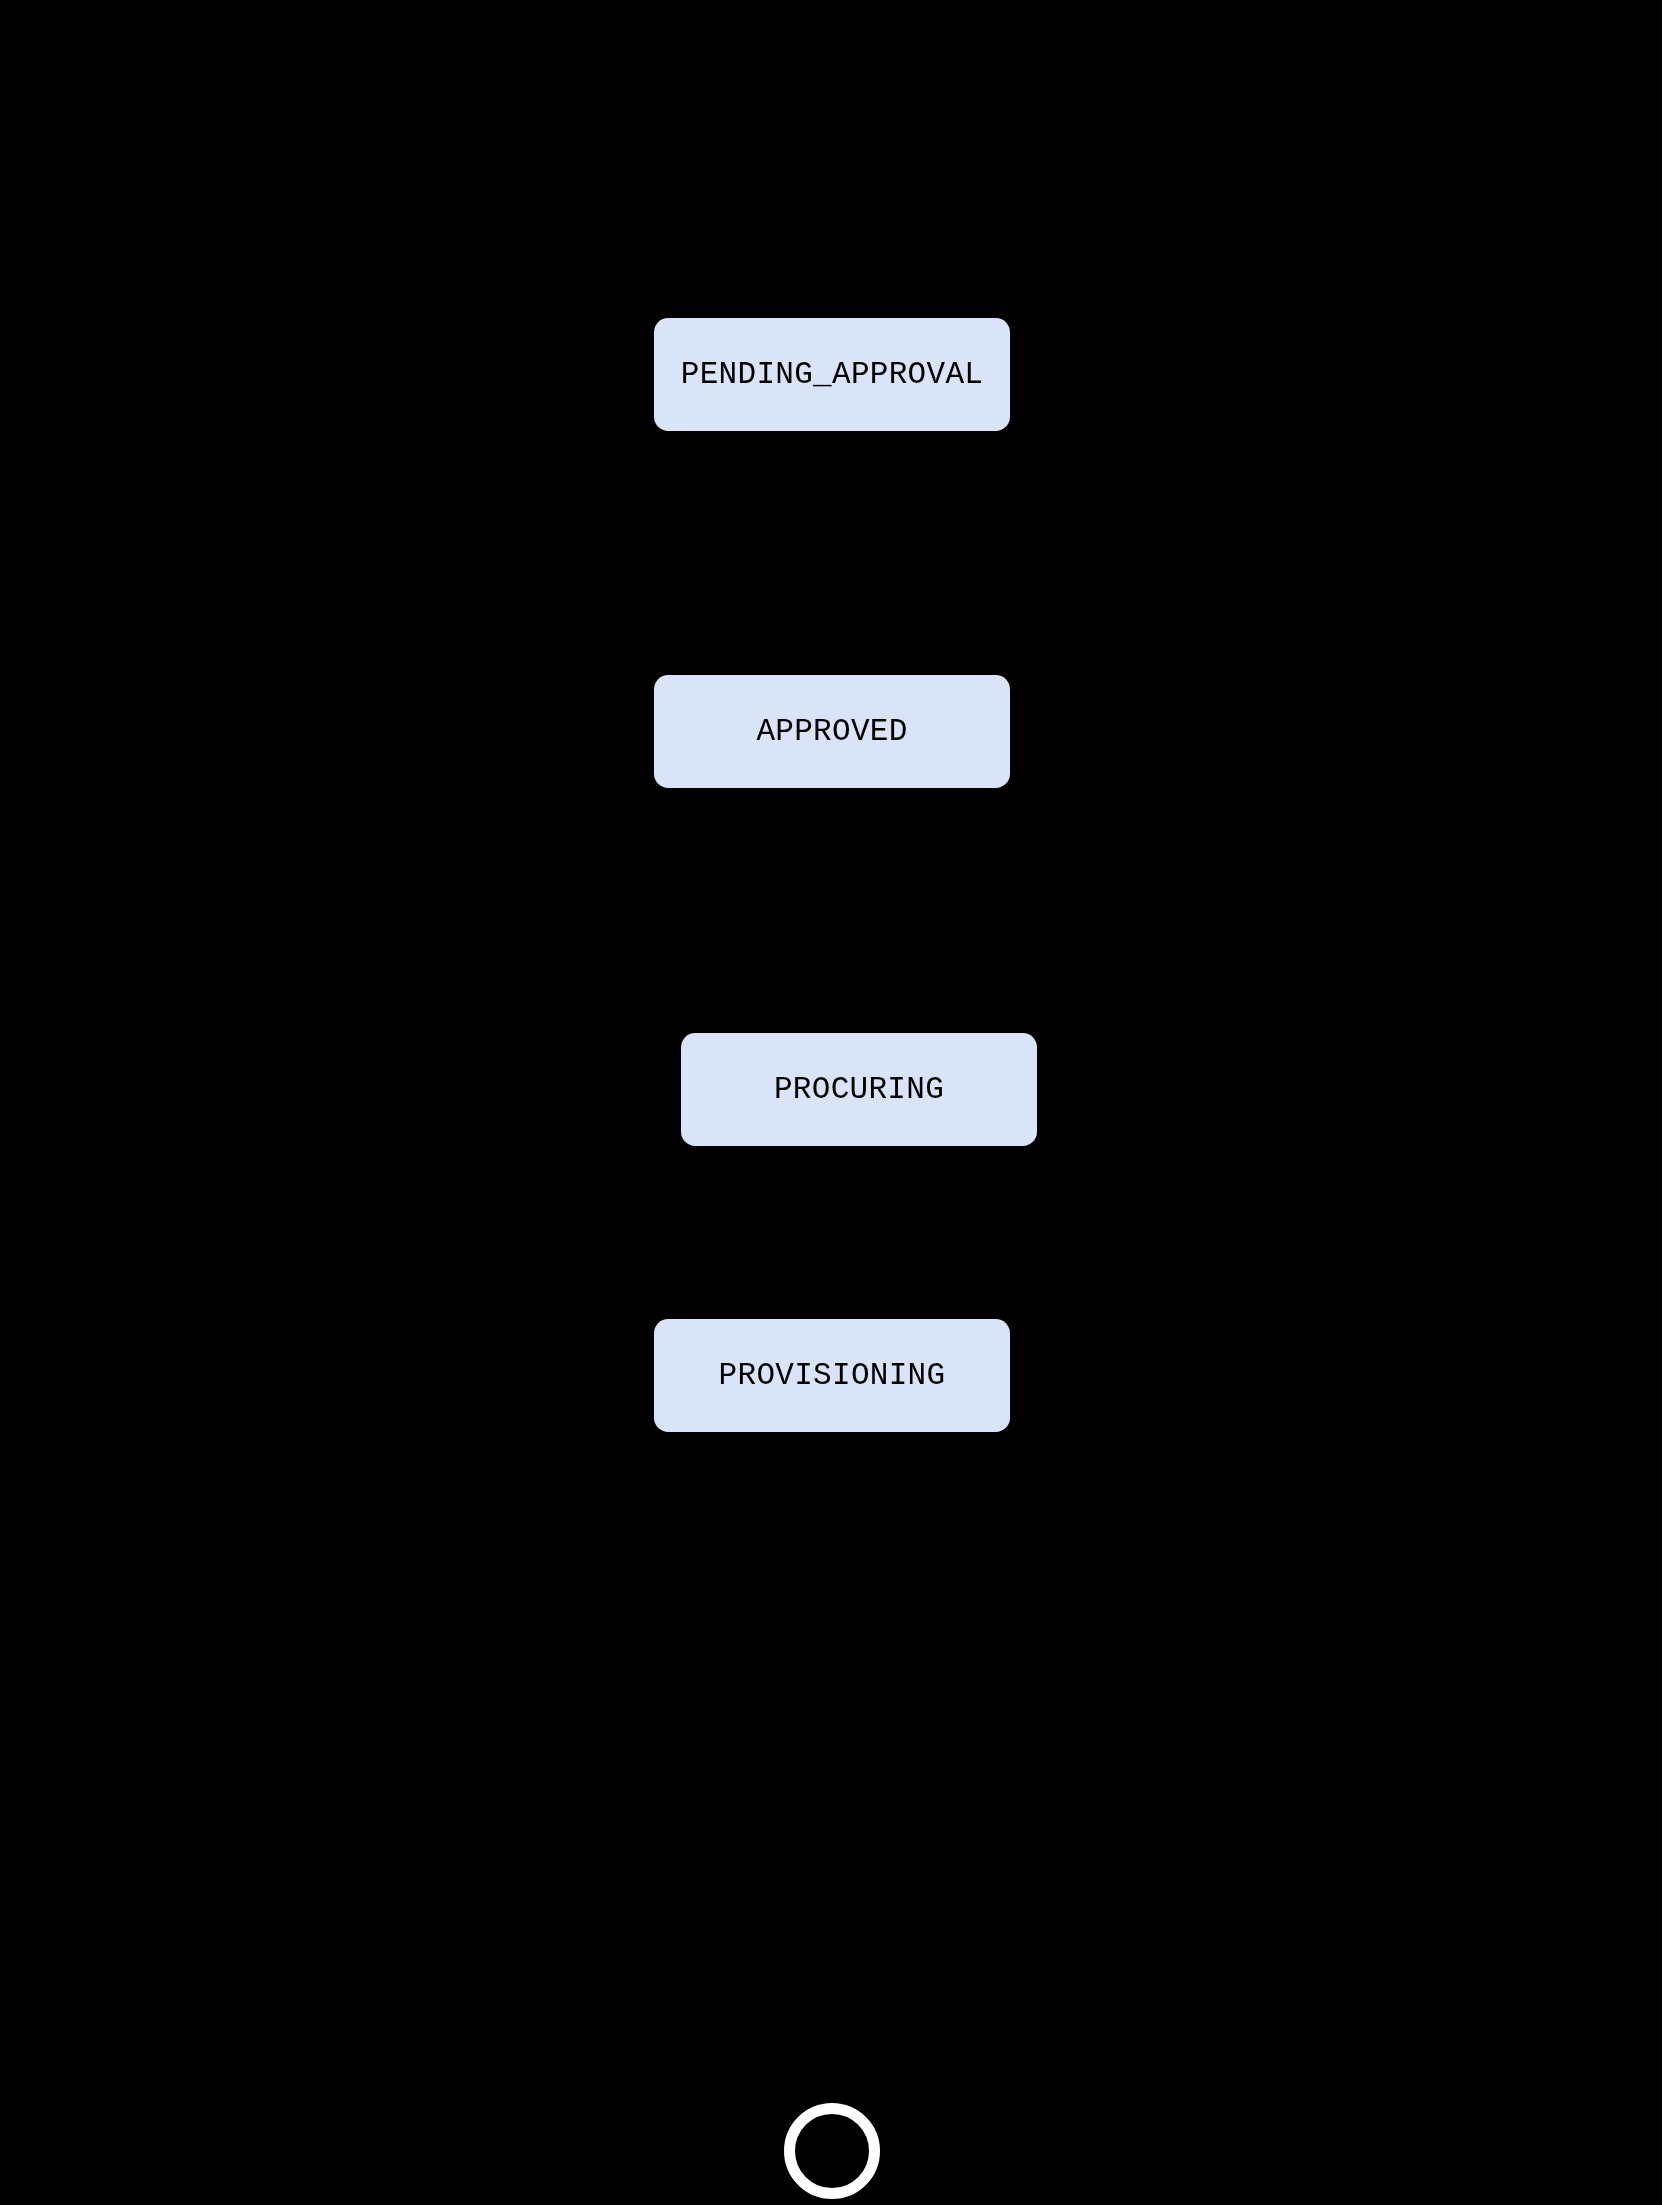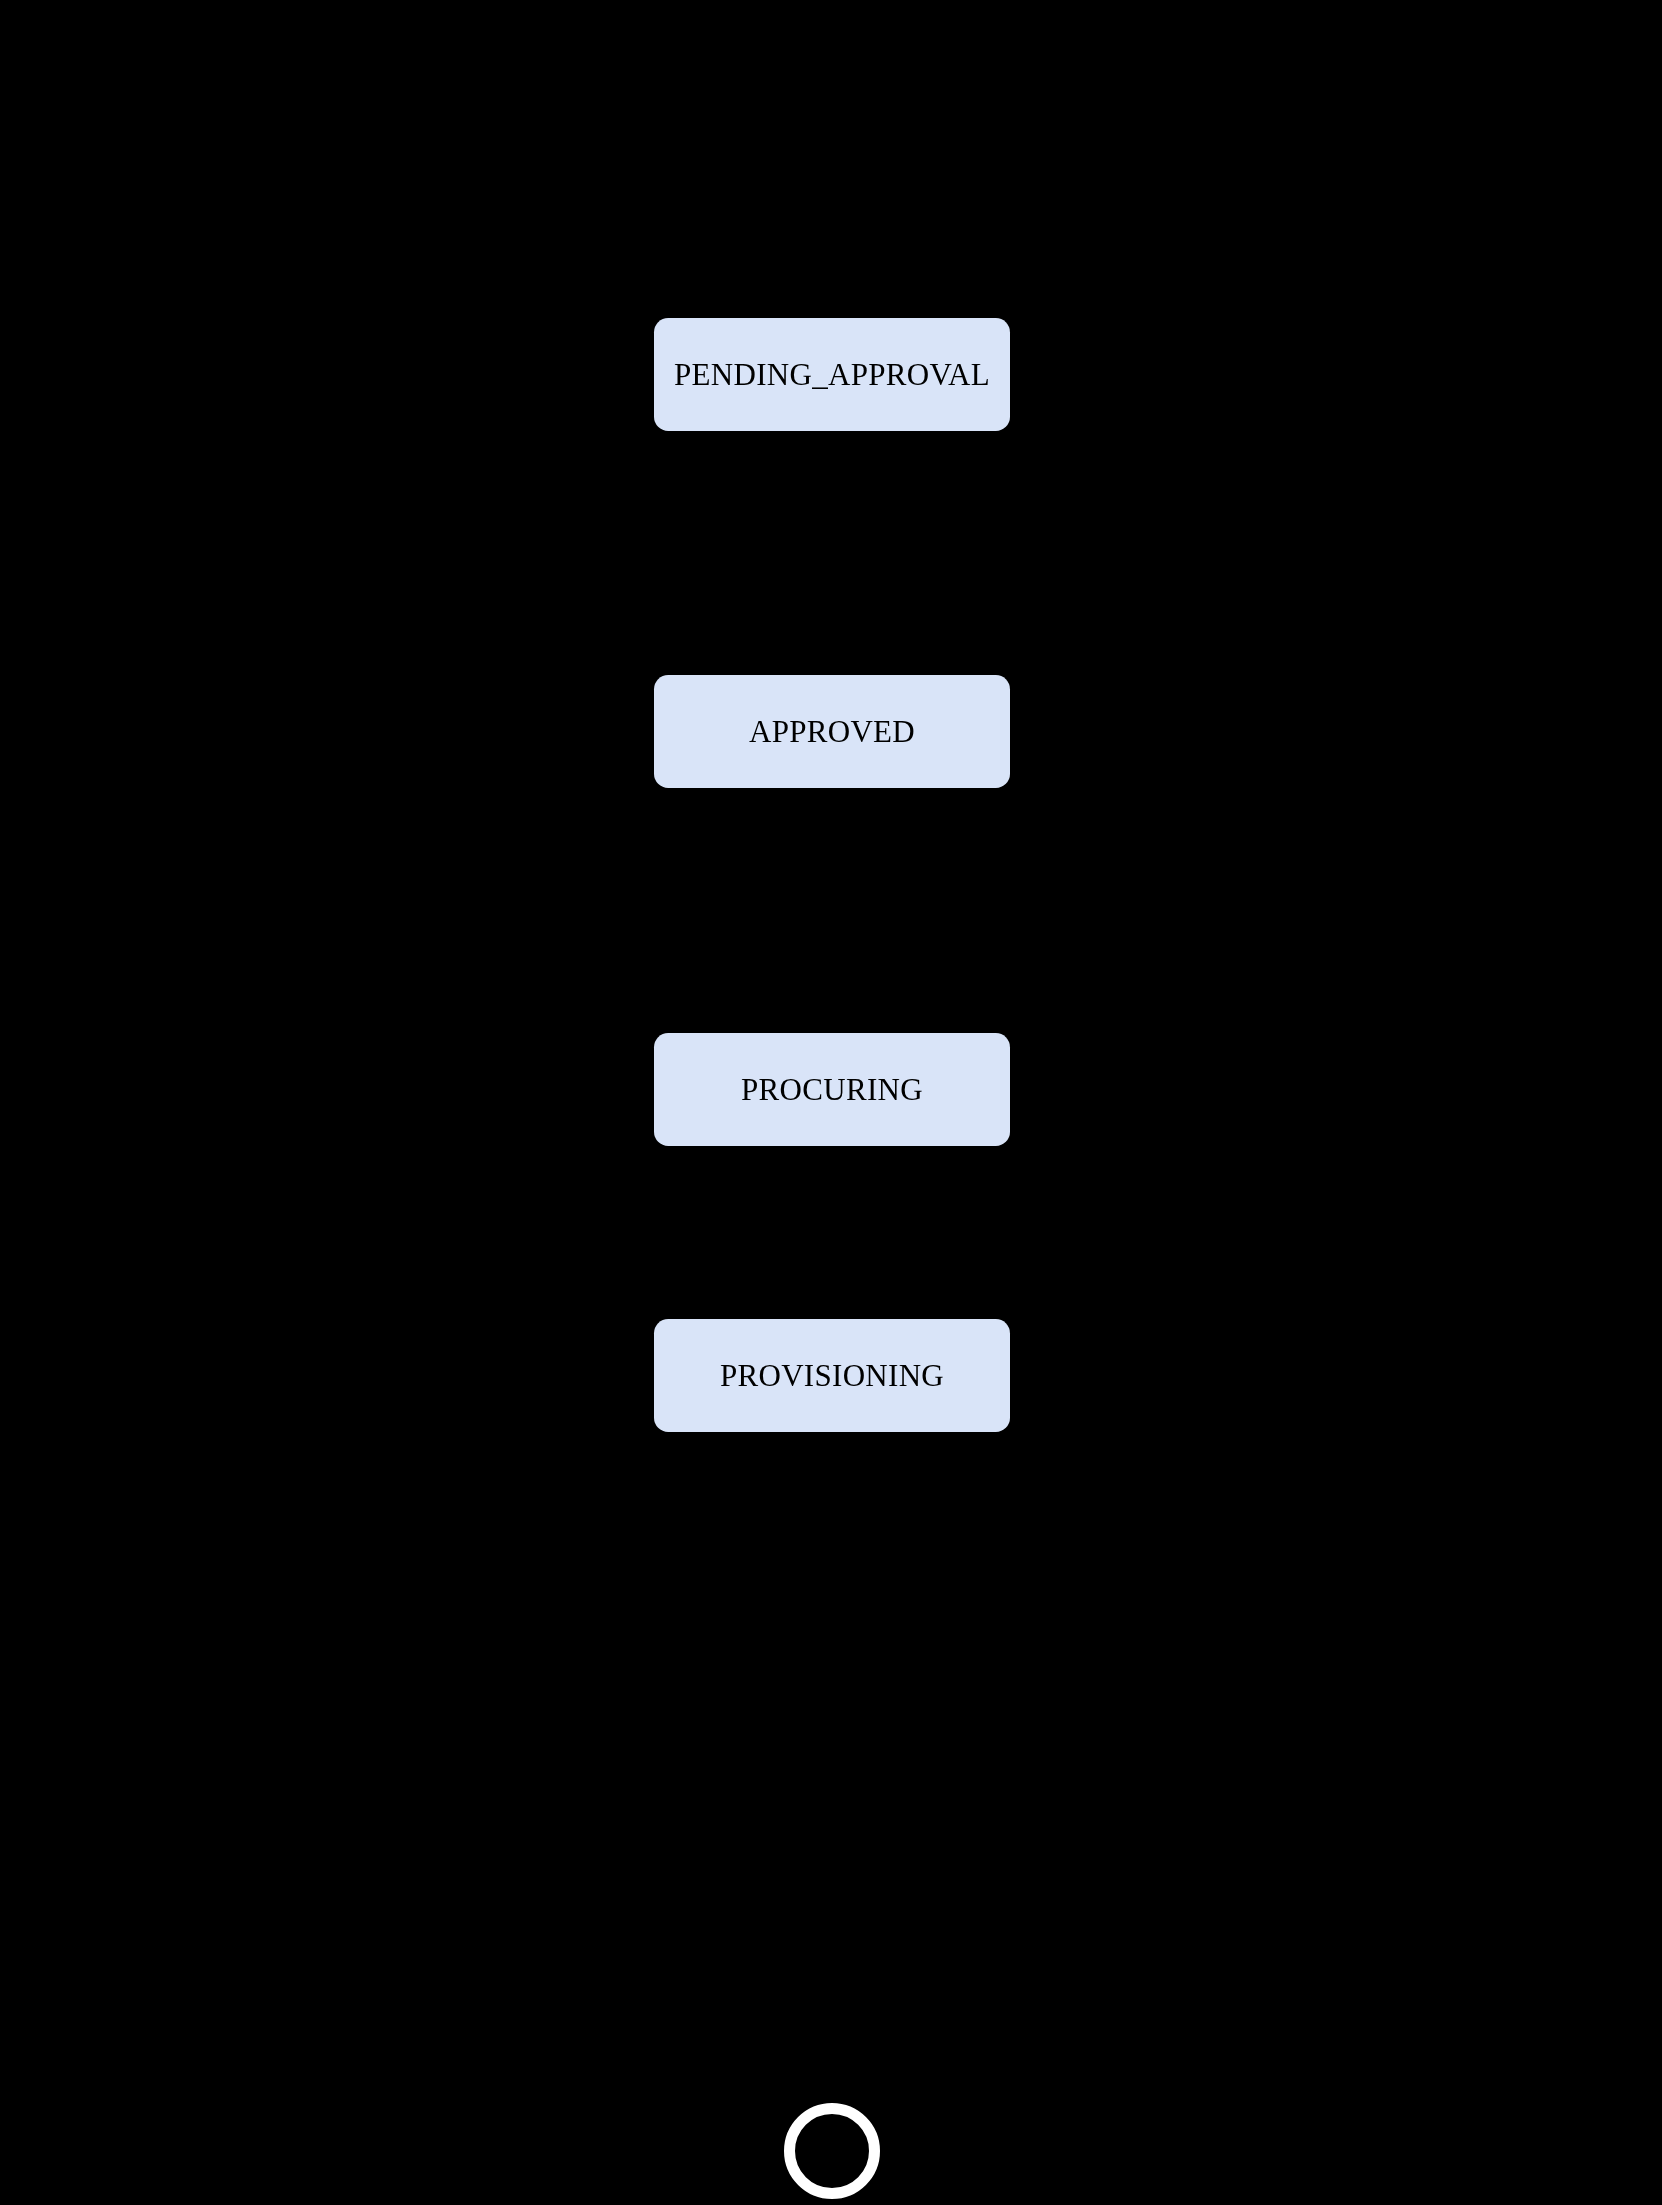--- a/index.html
+++ b/index.html
@@ -6,42 +6,42 @@
     margin: 0;
     padding: 0;
     background: #000000;
   }
   .stage {
     position: relative;
     width: 1630px;
     height: 2205px;
     background: var(--background, #000000);
     overflow: hidden;
-    font-family: Liberation Serif, serif;
+    font-family: Liberation Mono, monospace;
   }
   .state-node {
     position: absolute;
     left: 654px;
     width: 356px;
     height: 113px;
     background: var(--node-fill, #d9e4f8);
     border-radius: 14.2px;
     display: flex;
     align-items: center;
     justify-content: center;
   }
   .state-node .label {
     color: var(--node-text, #000000);
     font-size: 31px;
     letter-spacing: 0.3px;
     white-space: nowrap;
   }
   .node-0 { top: 318px; }
   .node-1 { top: 675px; }
-  .node-2 { top: 1033px; }
+  .node-2 { top: 1033px; margin-left: 27px; }
   .node-3 { top: 1319px; justify-content: center; }
   .node-4 { top: 1747px; }
   .end-state {
     position: absolute;
     left: 784px;
     top: 2103px;
     width: 96px;
     height: 96px;
     box-sizing: border-box;
     border: 11.3px solid var(--end-stroke, #ffffff);

